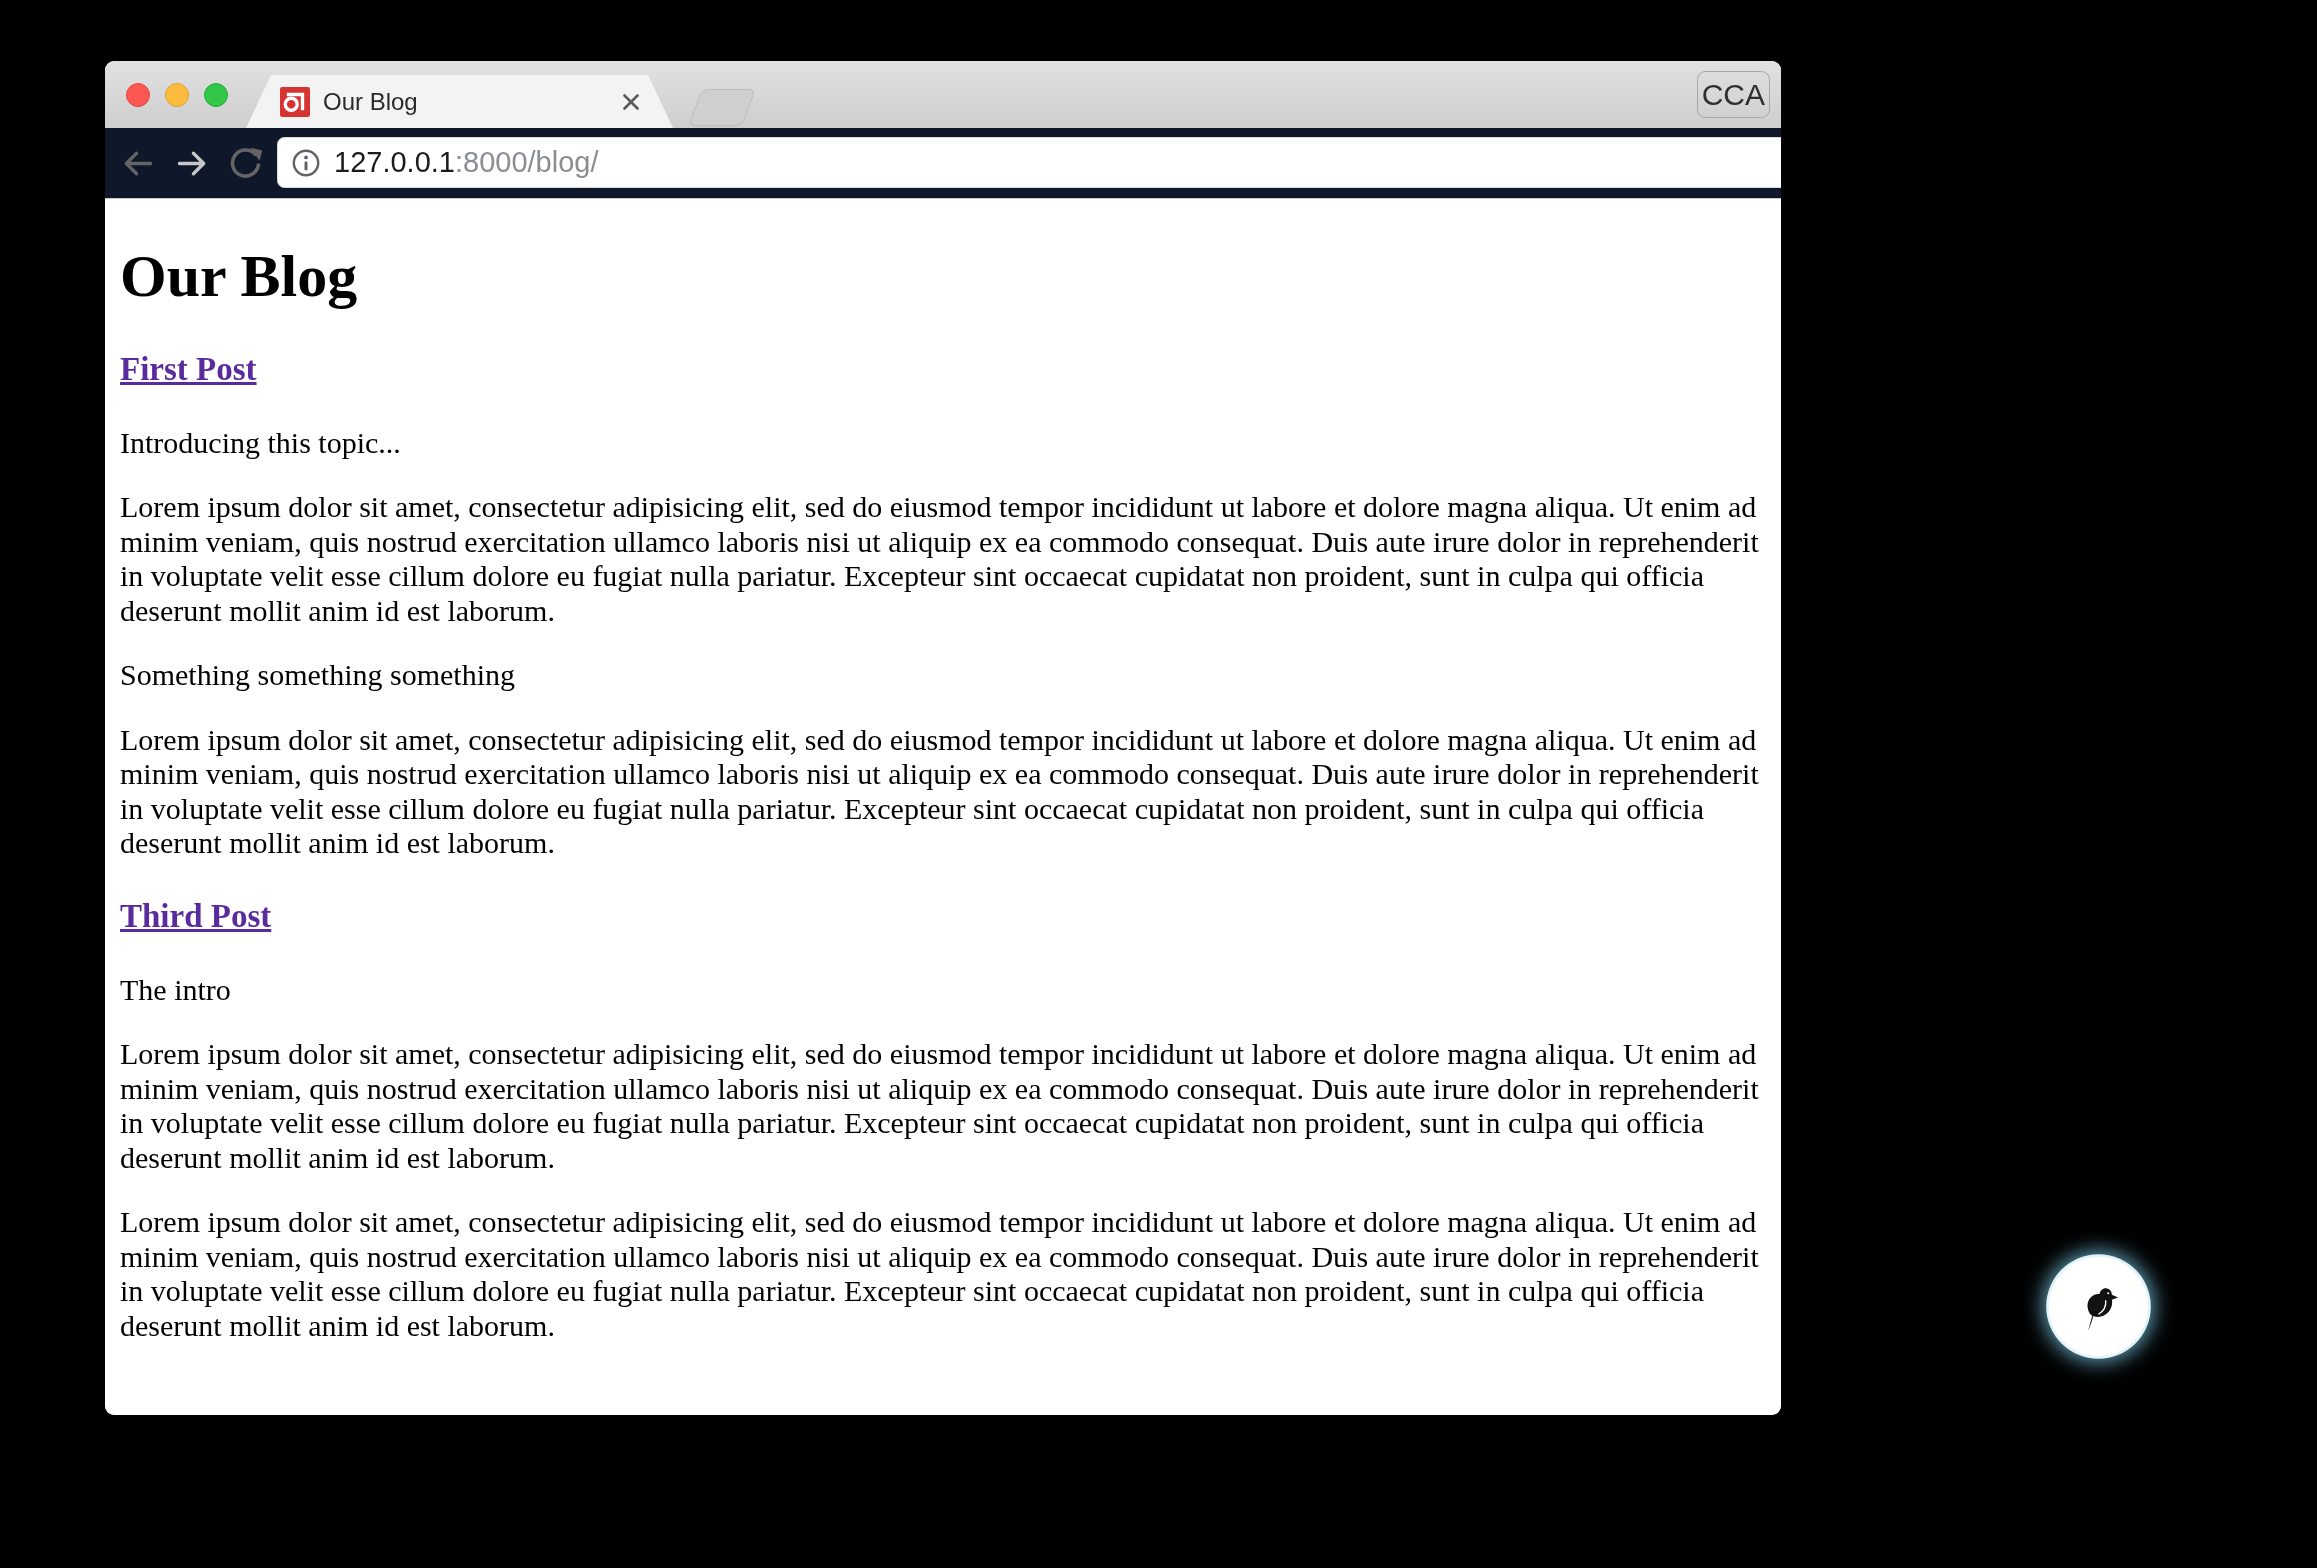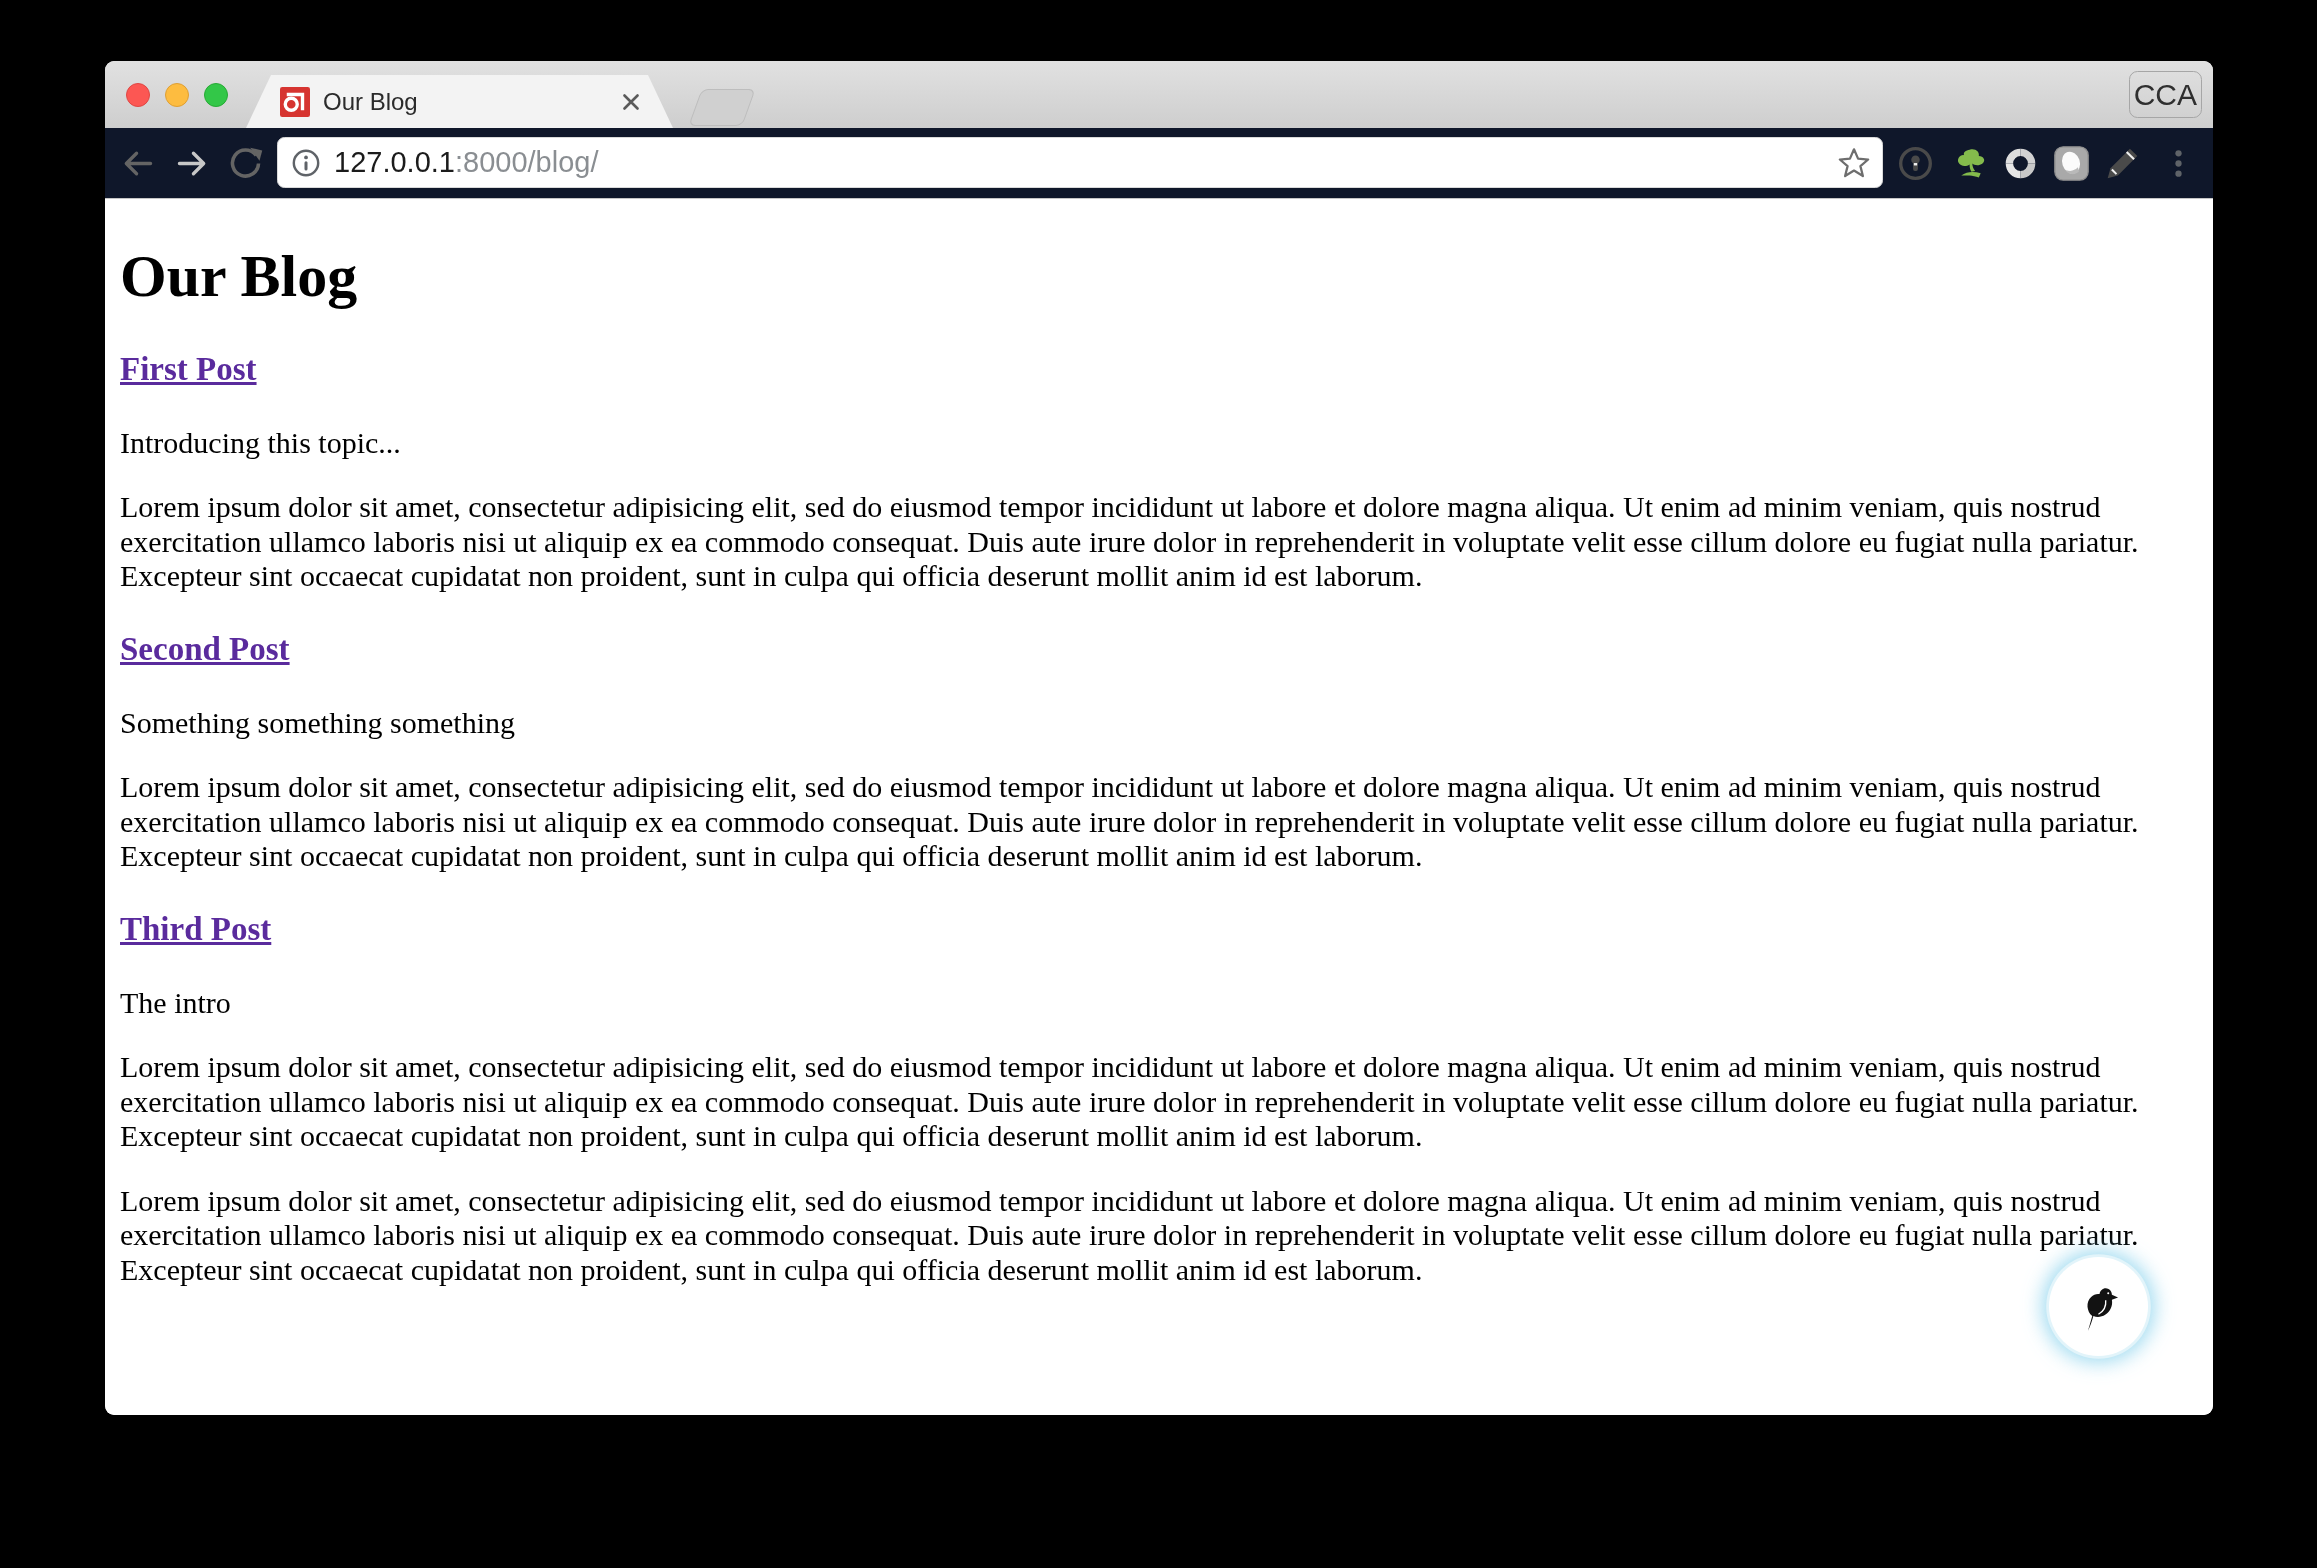--- a/index.html
+++ b/index.html
@@ -1,21 +1,21 @@
 <!DOCTYPE html>
 <html style="font-size:15px"><head>
 <meta charset="utf-8">
 <style>
   * { box-sizing: border-box; margin: 0; padding: 0; }
   html, body { width: 2318px; height: 1568px; background: #000; overflow: hidden; }
   body { position: relative; font-family: "Liberation Sans", sans-serif; }
 
   
   .window {
-    position: absolute; left: 105px; top: 61px; width: 2108px; height: 1354px;
+    position: absolute; left: 105px; top: 61px; width: 1676px; height: 1354px;
     border-radius: 9.4px; overflow: hidden; background: #fff;
   }
 
   
   .titlebar {
     position: relative; height: 67px;
     background: linear-gradient(180deg, #e1e1e1, #cecece);
   }
   .lights { position: absolute; left: 20.6px; top: 21.5px; display: flex; gap: 15px; }
   .light { width: 24px; height: 24px; border-radius: 50%; }
@@ -207,21 +207,20 @@
     </button>
   </div>
 
   <div class="content">
     <h1>Our Blog</h1>
 
     <h2><a href="#" class="post-link">First Post</a></h2>
     <p>Introducing this topic...</p>
     <p>Lorem ipsum dolor sit amet, consectetur adipisicing elit, sed do eiusmod tempor incididunt ut labore et dolore magna aliqua. Ut enim ad minim veniam, quis nostrud exercitation ullamco laboris nisi ut aliquip ex ea commodo consequat. Duis aute irure dolor in reprehenderit in voluptate velit esse cillum dolore eu fugiat nulla pariatur. Excepteur sint occaecat cupidatat non proident, sunt in culpa qui officia deserunt mollit anim id est laborum.</p>
 
-    <h2><a href="#" class="post-link">Second Post</a></h2>
     <p>Something something something</p>
     <p>Lorem ipsum dolor sit amet, consectetur adipisicing elit, sed do eiusmod tempor incididunt ut labore et dolore magna aliqua. Ut enim ad minim veniam, quis nostrud exercitation ullamco laboris nisi ut aliquip ex ea commodo consequat. Duis aute irure dolor in reprehenderit in voluptate velit esse cillum dolore eu fugiat nulla pariatur. Excepteur sint occaecat cupidatat non proident, sunt in culpa qui officia deserunt mollit anim id est laborum.</p>
 
     <h2><a href="#" class="post-link">Third Post</a></h2>
     <p>The intro</p>
     <p>Lorem ipsum dolor sit amet, consectetur adipisicing elit, sed do eiusmod tempor incididunt ut labore et dolore magna aliqua. Ut enim ad minim veniam, quis nostrud exercitation ullamco laboris nisi ut aliquip ex ea commodo consequat. Duis aute irure dolor in reprehenderit in voluptate velit esse cillum dolore eu fugiat nulla pariatur. Excepteur sint occaecat cupidatat non proident, sunt in culpa qui officia deserunt mollit anim id est laborum.</p>
     <p>Lorem ipsum dolor sit amet, consectetur adipisicing elit, sed do eiusmod tempor incididunt ut labore et dolore magna aliqua. Ut enim ad minim veniam, quis nostrud exercitation ullamco laboris nisi ut aliquip ex ea commodo consequat. Duis aute irure dolor in reprehenderit in voluptate velit esse cillum dolore eu fugiat nulla pariatur. Excepteur sint occaecat cupidatat non proident, sunt in culpa qui officia deserunt mollit anim id est laborum.</p>
   </div>
 
 </div>

